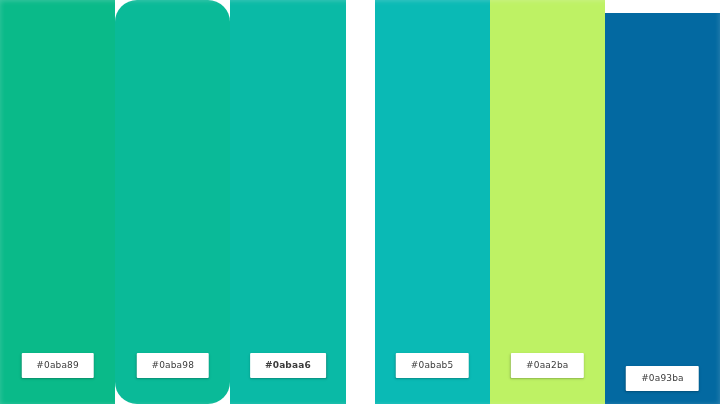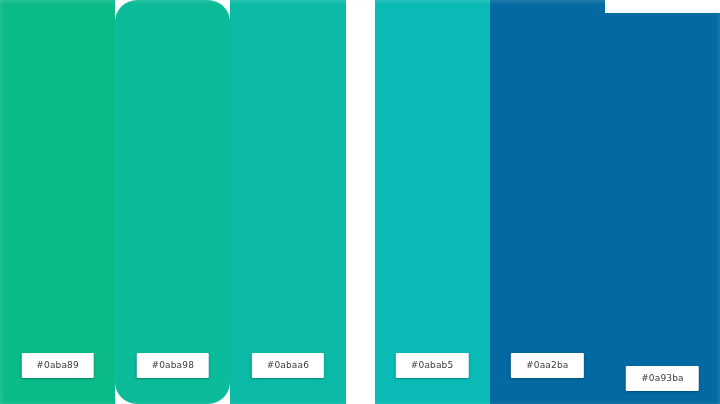--- a/index.html
+++ b/index.html
@@ -77,30 +77,30 @@
 <div id="palette" style="width: 720px; height: 404px;">
 
   <div class="swatch" style="background-color: rgb(10, 186, 137);">
     <span class="chip">#0aba89</span>
   </div>
 
   <div class="swatch" style="background-color: rgb(10, 186, 152); border-radius: 22px;">
     <span class="chip">#0aba98</span>
   </div>
 
-  <div class="swatch" style="background-color: rgb(10, 186, 166);">
+  <div class="swatch" style="background-color: rgb(10, 186, 166); font-weight: bold;">
     <span class="chip">#0abaa6</span>
   </div>
 
   <div class="swatch" style="background-color: rgb(10, 186, 181); margin-left: 29px;">
     <span class="chip">#0abab5</span>
   </div>
 
 
-  <div class="swatch" style="background-color: #0369a1;">
+  <div class="swatch" style="background-color: #bef264;">
     <span class="chip">#0aa2ba</span>
   </div>
 
   <div class="swatch" style="background-color: #0369a1; margin-top: 13px;">
     <span class="chip">#0a93ba</span>
   </div>
 
 </div>
 
 </body></html>

